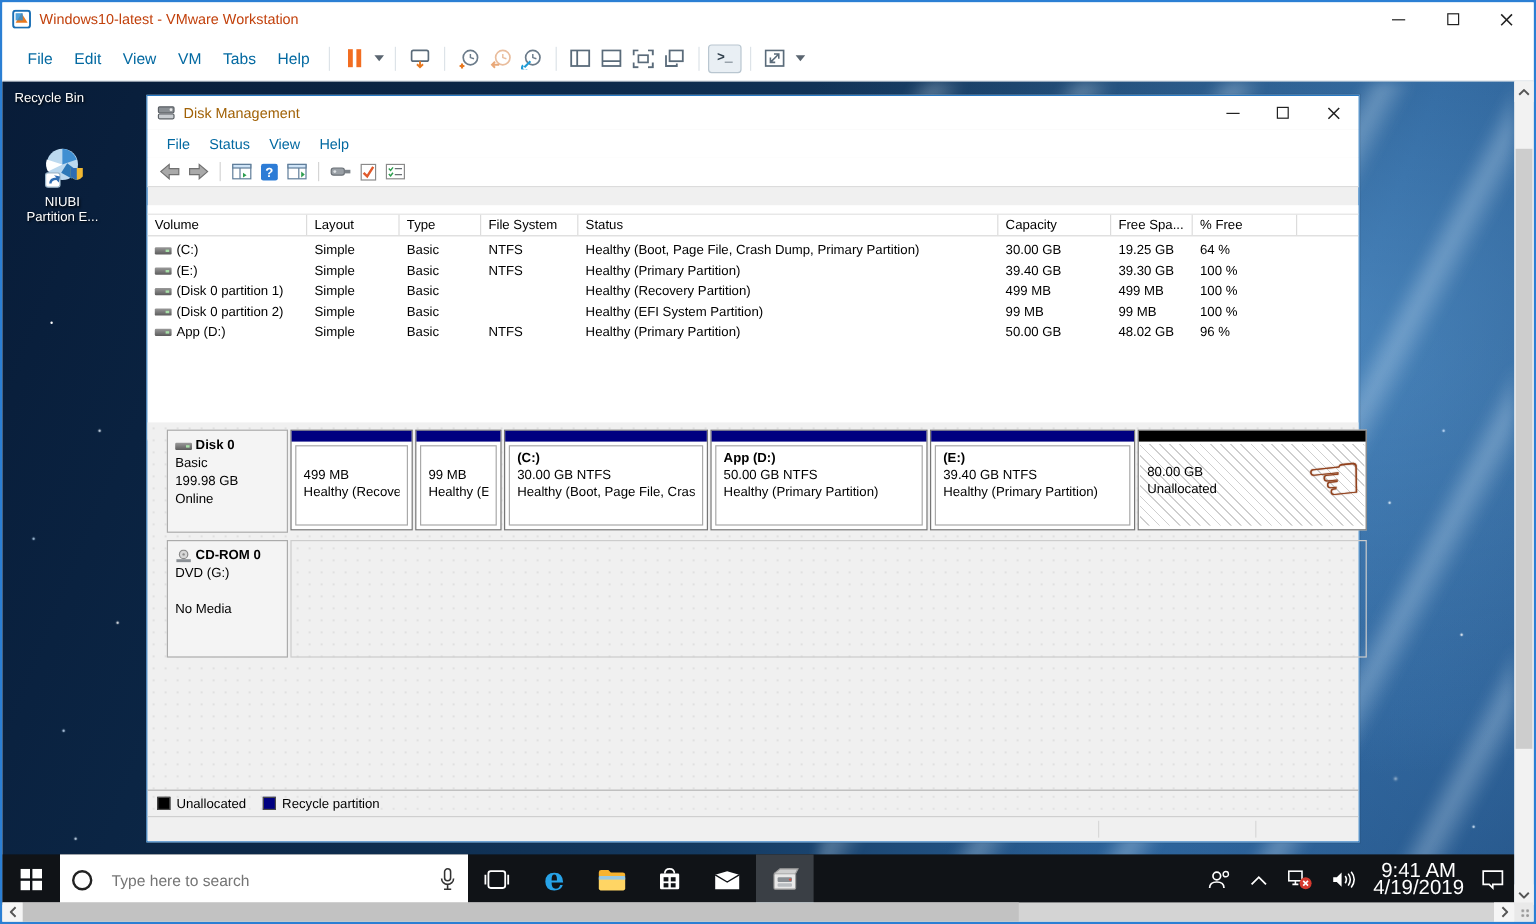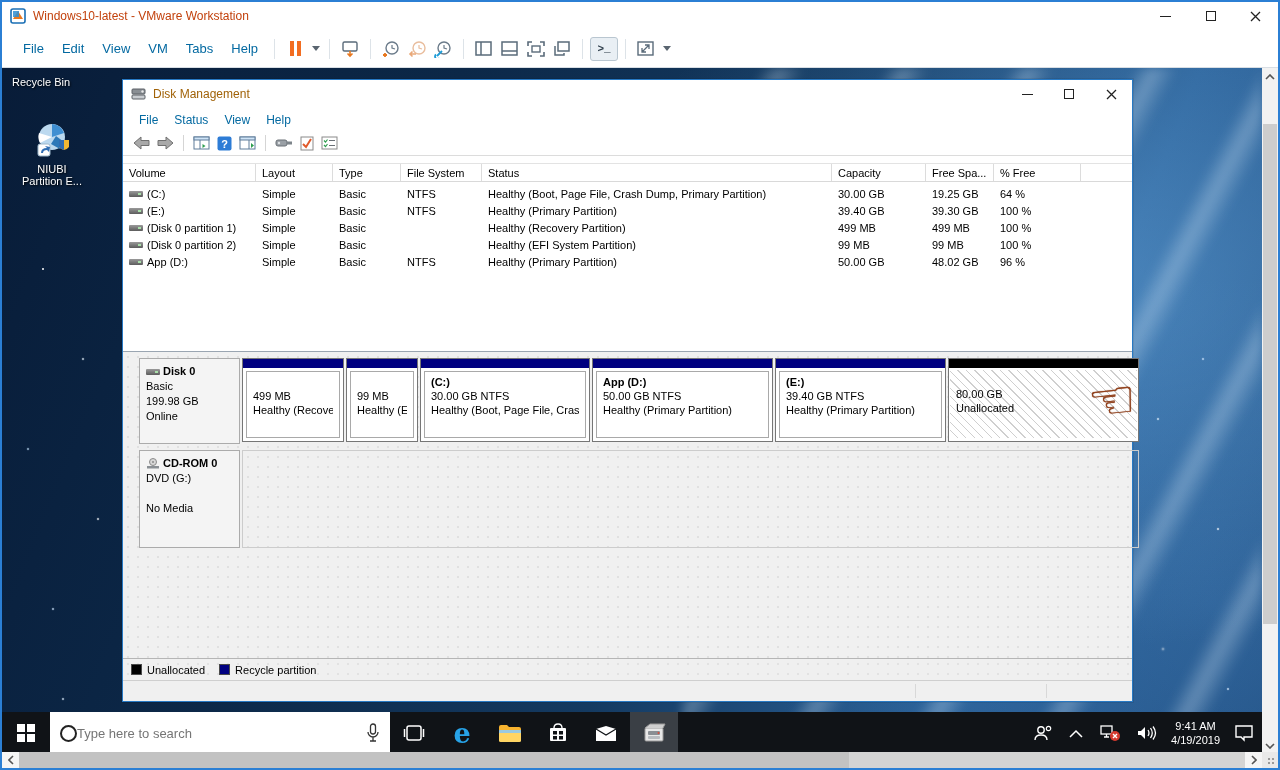--- a/index.html
+++ b/index.html
@@ -65,21 +65,21 @@
   #dm-title { font-size:12px; color:#a16207; margin-left:6px; }
   #dm .winctl .ctl { width:42px; }
   #dm-menubar { position:absolute; left:0; top:28px; right:0; height:23px; background:#fff;
     display:flex; align-items:center; padding-left:8px; }
   #dm-menubar .menu-item { font-size:12px; padding:3px 8px; }
   #dm-toolbar { position:absolute; left:0; top:51px; right:0; height:25px; background:#fff;
     border-bottom:1px solid #dcdcdc; display:flex; align-items:center; padding-left:10px; gap:7px; }
   .mmc-sep { width:1px; height:16px; background:#d5d5d5; margin:0 2px; }
 
   
-  #vol-pane { position:absolute; left:0; top:76px; width:1009px; height:196px; background:#fff;
+  #vol-pane { position:absolute; left:0; top:91px; width:1009px; height:196px; background:#fff;
     border-bottom:1px solid #9aa5b1; font-size:11px; }
   #vol-header { position:absolute; left:0; top:7px; right:0; height:19px; display:flex;
     border-top:1px solid #e3e3e3; border-bottom:1px solid #d9d9d9; }
   .vh-cell { border-right:1px solid #dcdcdc; padding:3px 0 0 6px; color:#000; overflow:hidden; white-space:nowrap; }
   .vrow { position:absolute; left:0; height:17px; display:flex; align-items:center; }
   .v-cell { padding-left:6px; overflow:hidden; white-space:nowrap; display:flex; align-items:center; gap:4px; }
   .cw0{width:133px}.cw1{width:77px}.cw2{width:68px}.cw3{width:81px}.cw4{width:350px}
   .cw5{width:94px}.cw6{width:68px}.cw7{width:87px}
   .drive-ic { display:inline-block; width:14px; height:9px; flex:none; }
   .drive-ic i { display:block; width:14px; height:6px; margin-top:2px; background:linear-gradient(#9a9a9a,#5c5c5c);
@@ -118,29 +118,29 @@
   .leg-item { display:flex; align-items:center; gap:5px; font-size:11px; }
   .swatch { width:11px; height:11px; border:1px solid #4a4a4a; }
   #dm-status { position:absolute; left:0; top:600px; width:1009px; height:21px;
     border-top:1px solid #cfcfcf; background:#f0f0f0; }
   .st-sep { position:absolute; top:3px; bottom:3px; width:1px; background:#d8d8d8; }
 
   
   #taskbar { position:absolute; left:0; bottom:0; width:1260px; height:42px; background:#101317;
     display:flex; align-items:stretch; }
   .tb-item { width:48px; display:flex; align-items:center; justify-content:center; flex:none; }
-  #search-box { width:340px; background:#fff; display:flex; align-items:center; gap:0;
+  #search-box { width:340px; background:#fff; display:flex; align-items:center; gap:16px;
     padding:0 10px; flex:none; }
   #search-box input { border:none; outline:none; font-size:13px; color:#4a4a4a; width:250px;
     font-family:"Liberation Sans", sans-serif; background:transparent; }
   .cortana-ring { width:17px; height:17px; border:2.5px solid #222; border-radius:50%; flex:none; }
   .tb-item.active { background:#3a3f45; box-shadow:inset 0 -2px 0 #76b9ed; }
   #tray { margin-left:auto; display:flex; align-items:center; }
   .tray-item { padding:0 8px; height:42px; display:flex; align-items:center; justify-content:center; }
-  #clock { color:#fff; font-size:11px; text-align:center; line-height:14px; padding:0 6px; }
+  #clock { color:#fff; font-size:17px; text-align:center; line-height:14px; padding:0 6px; }
   .edge-e { color:#27a3e8; font-size:27px; font-weight:bold; font-family:"DejaVu Serif", serif;
     line-height:1; }
 
   
   #vsb { position:absolute; right:0; top:66px; width:16px; height:686px; background:#f2f2f2; }
   #vsb .arr { position:absolute; left:0; width:16px; height:17px; background:#f2f2f2;
     display:flex; align-items:center; justify-content:center; }
   #vsb-thumb { position:absolute; left:1px; width:14px; top:56px; height:500px; background:#cdcdcd; }
   #hsb { position:absolute; left:0; bottom:0; width:1260px; height:16px; background:#d4d4d4; display:flex; }
   #hsb .arr { width:17px; height:16px; background:#f5f5f5; display:flex; align-items:center; justify-content:center; flex:none; }

